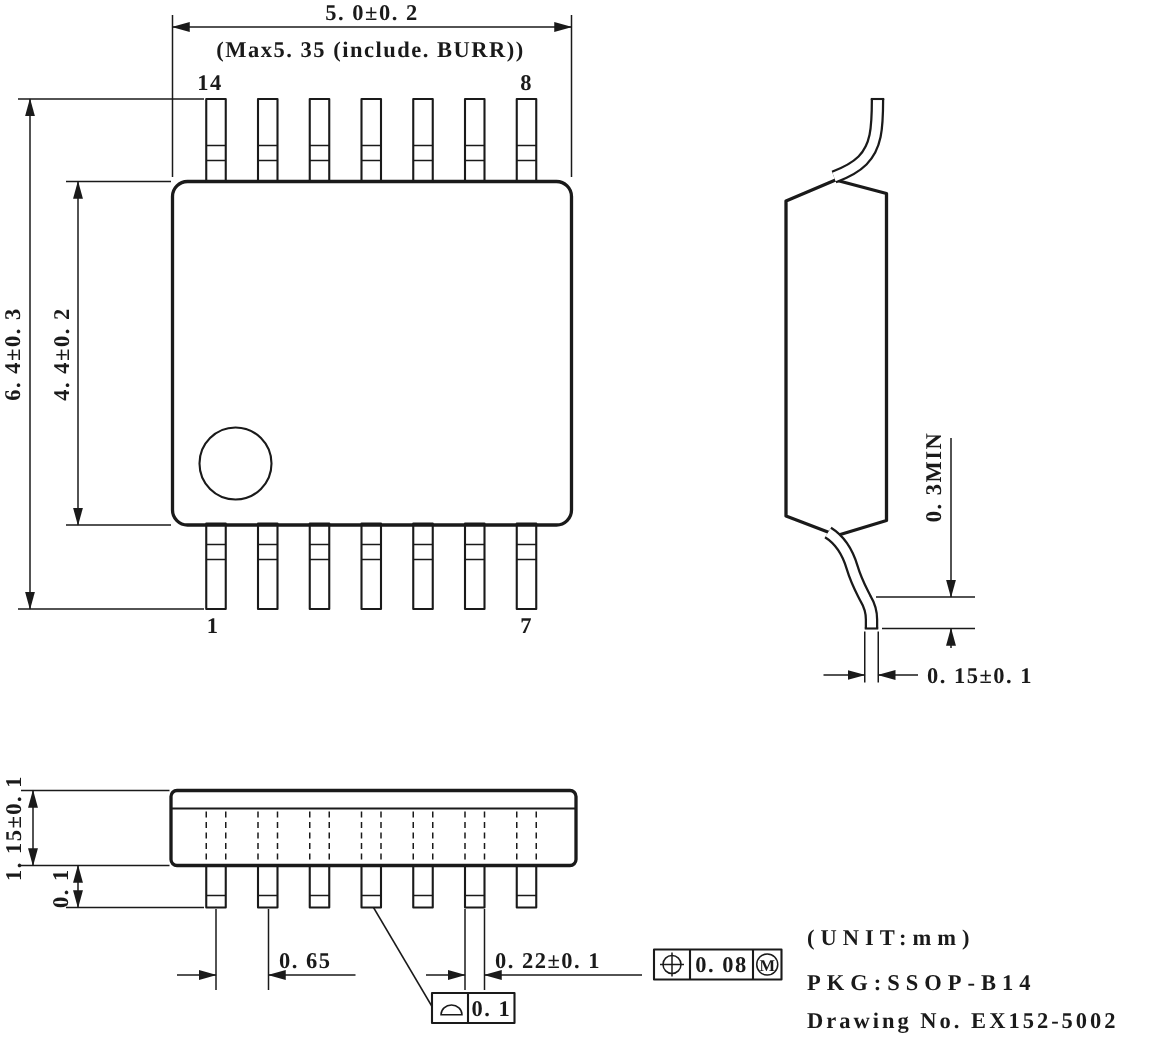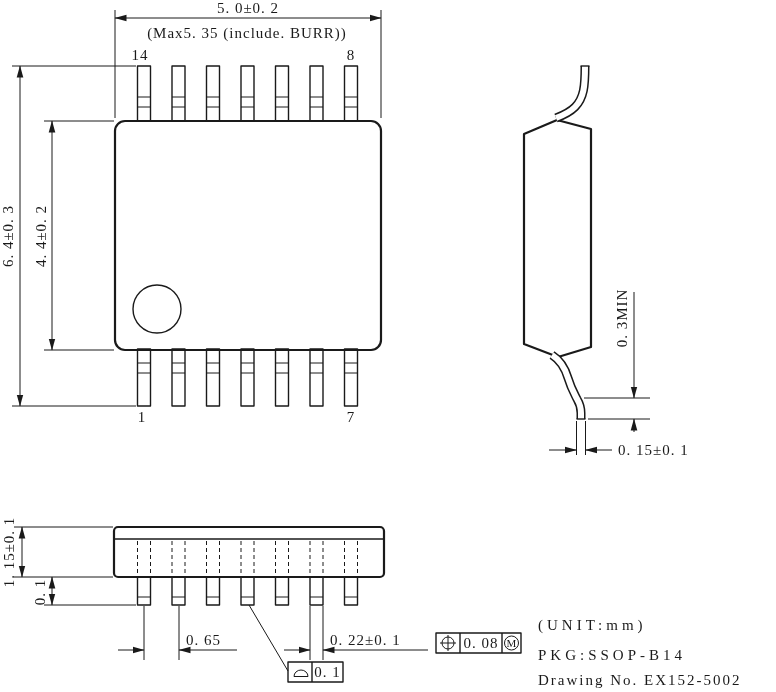--- a/index.html
+++ b/index.html
@@ -1,16 +1,16 @@
 <!DOCTYPE html>
 <html><head>
 <meta charset="utf-8">
 <style>
   html,body{margin:0;padding:0;background:#ffffff;}
-  .sheet{position:relative;width:776px;height:692px;background:#fff;overflow:hidden;}
+  .sheet{position:relative;width:776px;height:692px;background:#fff;overflow:hidden;font-weight:bold;}
   svg{display:block;}
   .ln{stroke:#1a1a1a;stroke-width:1;fill:none;}
   .out{stroke:#1a1a1a;stroke-width:2.2;fill:none;stroke-linejoin:round;}
   .out2{stroke:#1a1a1a;stroke-width:1.4;fill:none;stroke-linejoin:round;}
   .dash{stroke:#1a1a1a;stroke-width:1;fill:none;stroke-dasharray:4 3;}
   .lead-outer{stroke:#1a1a1a;stroke-width:9;fill:none;stroke-linecap:butt;}
   .lead-inner{stroke:#ffffff;stroke-width:6;fill:none;stroke-linecap:butt;}
   text{font-family:"Liberation Serif","DejaVu Serif",serif;font-size:15px;fill:#1a1a1a;letter-spacing:1px;}
   .ts{letter-spacing:4px;}
   .ts2{letter-spacing:2px;}

